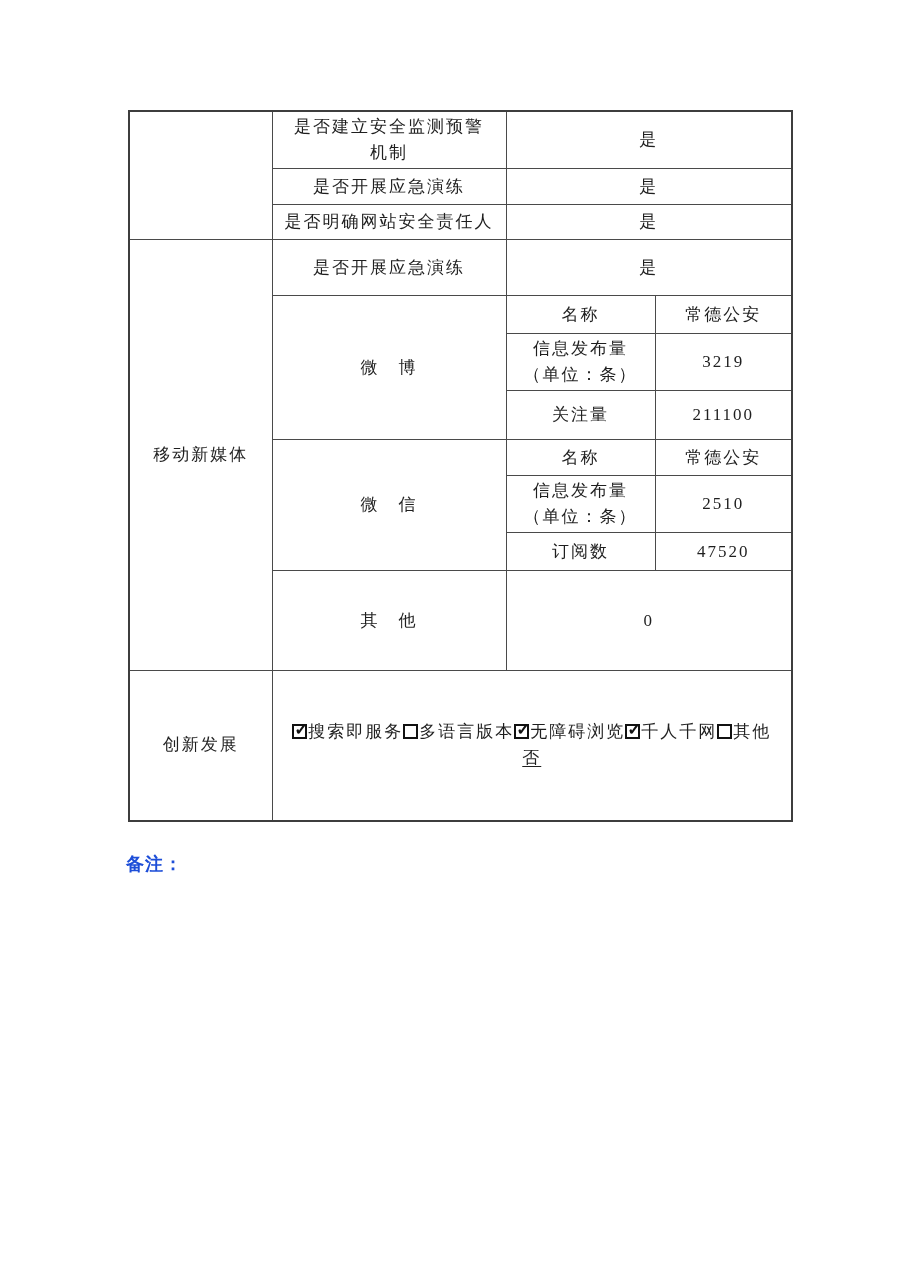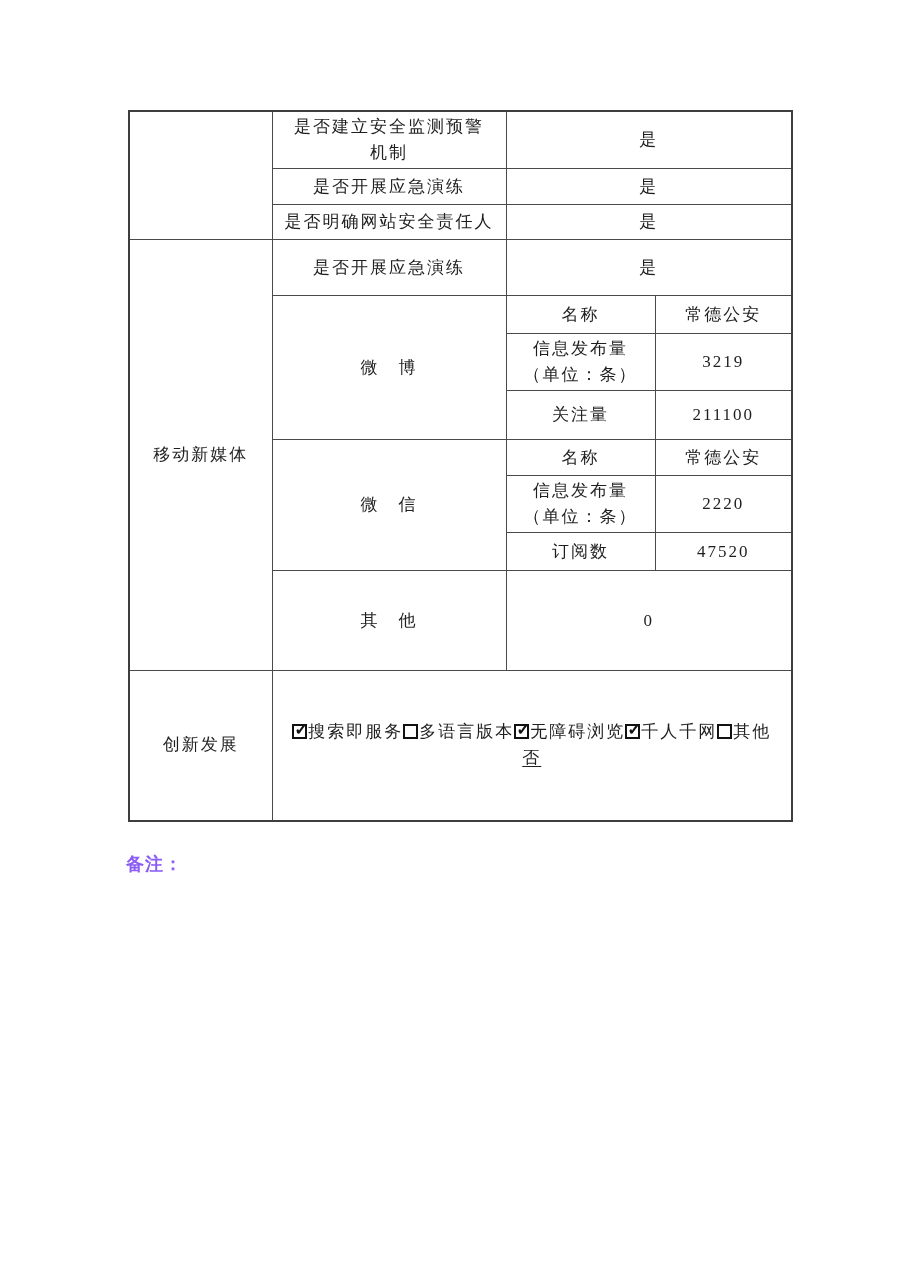--- a/index.html
+++ b/index.html
@@ -72,21 +72,21 @@
     letter-spacing:0;
   }
   .underlined { text-decoration:underline; text-underline-offset:3px; }
   .notes {
     position:absolute;
     left:126px; top:852px;
     font-family:"Liberation Sans","DejaVu Sans",sans-serif;
     font-weight:bold;
     font-size:18px;
     letter-spacing:1px;
-    color:#8b5cf6;
+    color:#1d4ed8;
   }
   .page-number {
     position:absolute;
     left:0; top:1182px;
     width:100%;
     text-align:center;
     font-size:18px;
     color:#1f1f1f;
   }
 </style>
@@ -152,21 +152,21 @@
       <td rowspan="3" class="bt2">微　信</td>
       <td class="bt2">名称</td>
       <td class="num bt2">常德公安</td>
     </tr>
 
     <tr class="r9">
       <td class="left-two-line">
         <div>信息发布量</div>
         <div>（单位：条）</div>
       </td>
-      <td class="num">2220</td>
+      <td class="num">2510</td>
     </tr>
 
     <tr class="r10">
       <td>订阅数</td>
       <td class="num">47520</td>
     </tr>
 
     <tr class="r11">
       <td class="bt2">其　他</td>
       <td colspan="2" class="num bt2">0</td>

